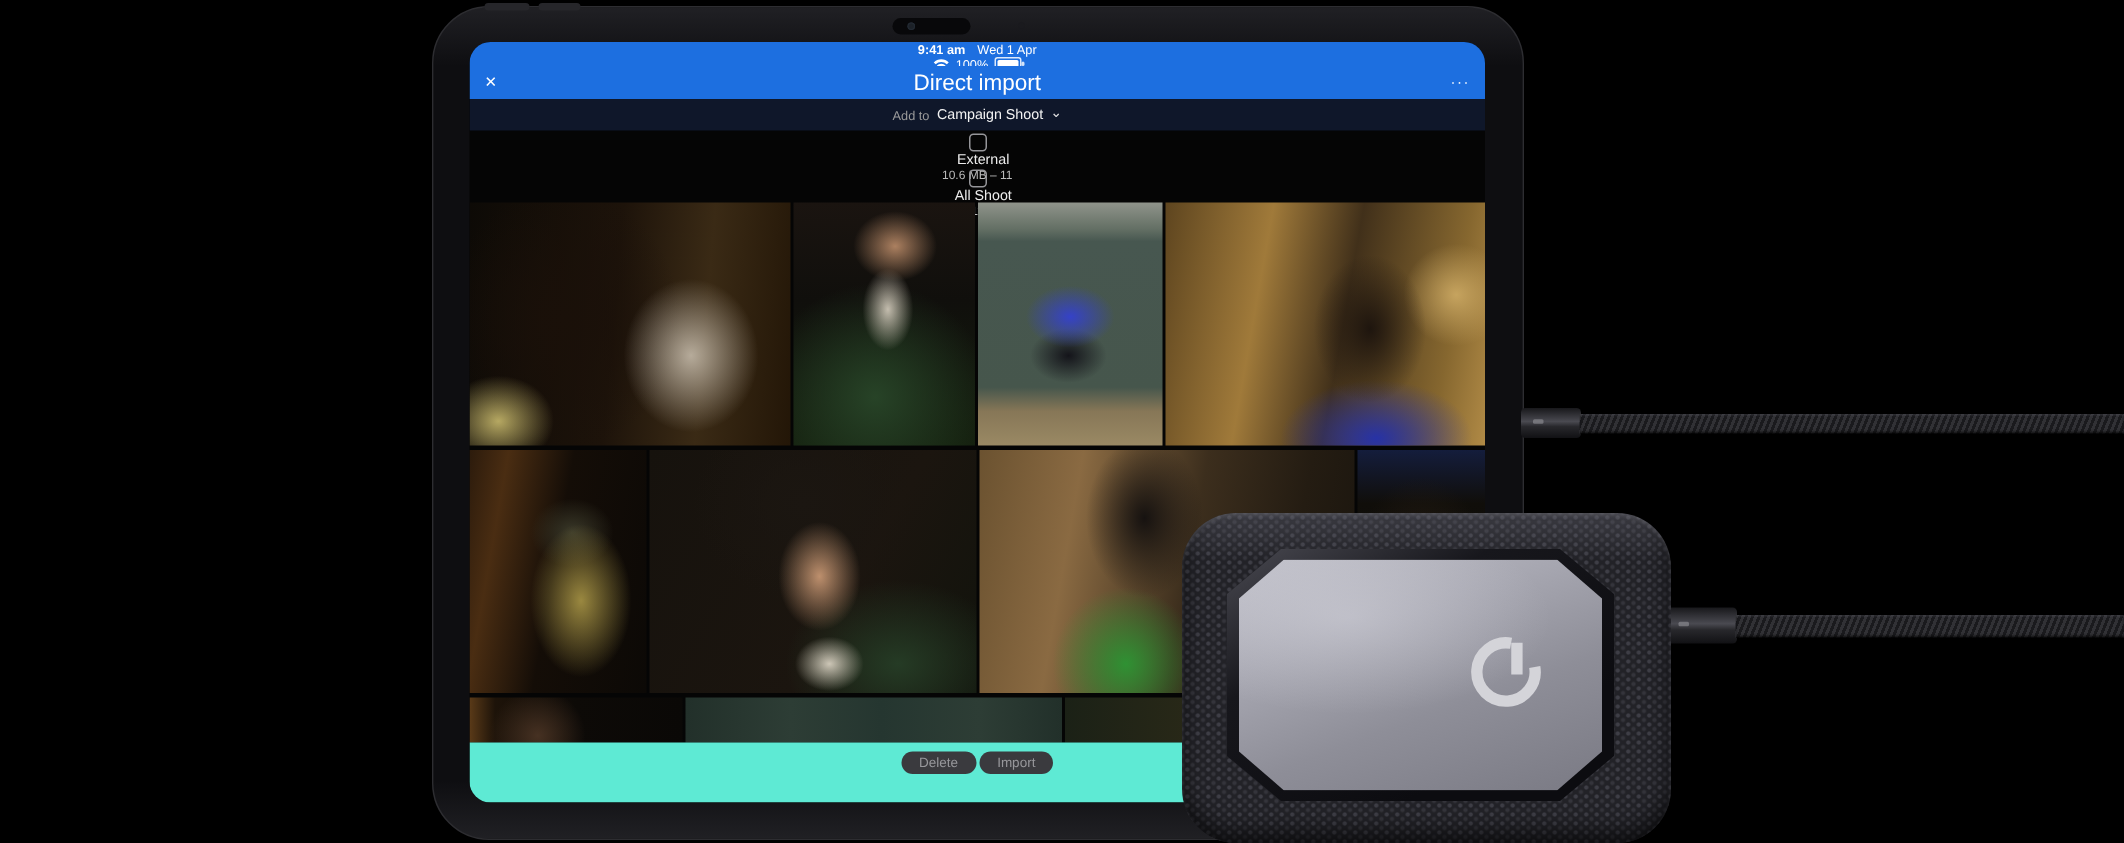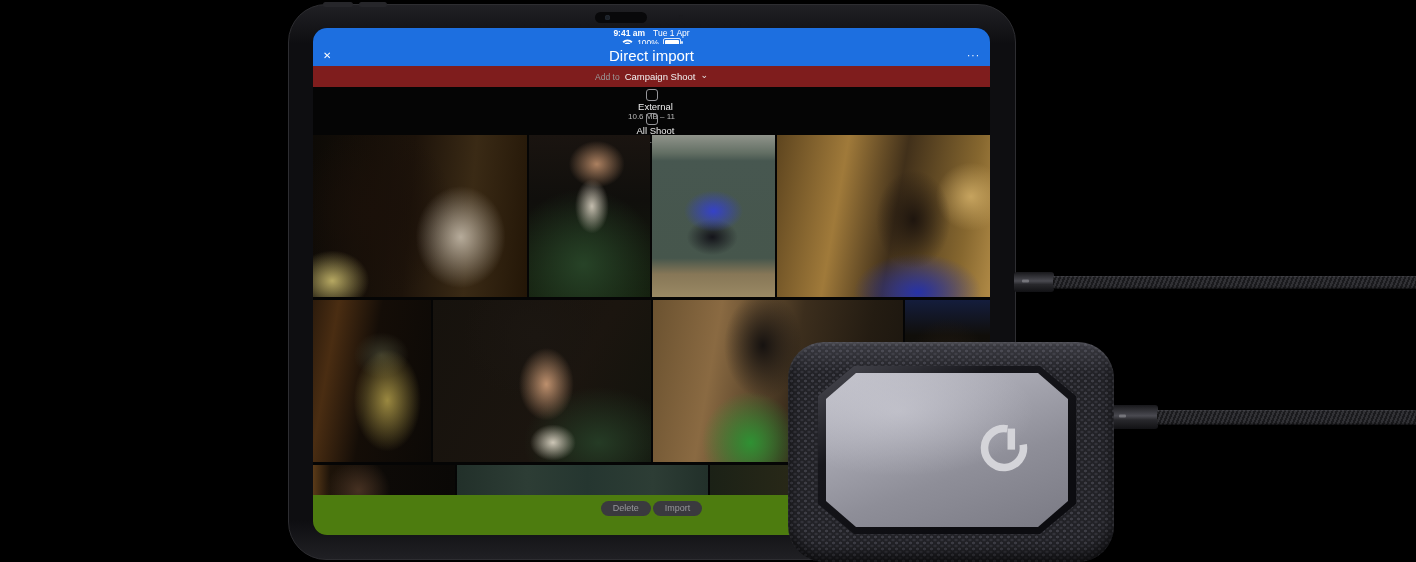--- a/index.html
+++ b/index.html
@@ -27,35 +27,35 @@
   .batt{width:16px;height:8px;border:1px solid rgba(255,255,255,.85);border-radius:2px;position:relative;}
   .batt-fill{position:absolute;left:1px;top:1px;bottom:1px;right:1px;background:#fff;border-radius:1px;}
   .batt-tip{position:absolute;right:-3px;top:2px;width:1.5px;height:3px;background:rgba(255,255,255,.8);border-radius:1px;}
 
   #appbar{position:absolute;left:0;top:16px;width:100%;height:22px;background:#1d6fe0;
           display:flex;align-items:center;justify-content:center;color:#fff;}
   #close-x{position:absolute;left:10px;top:0;height:22px;display:flex;align-items:center;font-size:10px;color:#fff;cursor:default;}
   #appbar-title{font-size:15px;color:#fff;}
   #more-dots{position:absolute;right:10px;top:0;height:22px;display:flex;align-items:center;font-size:10px;letter-spacing:1px;color:#fff;}
 
-  #addto-bar{position:absolute;left:0;top:38px;width:100%;height:21px;background:#7f1d1d;
+  #addto-bar{position:absolute;left:0;top:38px;width:100%;height:21px;background:#0f172a;
              display:flex;align-items:center;justify-content:center;gap:5px;}
   #addto-label{color:#9b9b9b;font-size:8.5px;}
   #addto-value{color:#f2f2f2;font-size:9.5px;}
   #addto-chevron{color:#e6e6e6;font-size:9px;margin-top:-3px;}
 
   .src-row{position:absolute;left:0;width:100%;height:19px;display:flex;align-items:center;padding:0 13px;box-sizing:border-box;flex-direction:column;}
   #src-external{top:61px;}
   #src-allphotos{top:85px;}
   .cbx{width:10px;height:10px;border:1.4px solid #96969a;border-radius:3px;background:transparent;flex:none;}
   .src-label{color:#ececec;font-size:9.5px;margin-left:8px;flex:1;}
   .src-meta{color:#bcbcbc;font-size:8px;text-align:right;}
 
   .ph{position:absolute;}
-  #footerbar{position:absolute;left:0;top:467px;width:100%;height:40px;background:#4d7c0f;
+  #footerbar{position:absolute;left:0;top:467px;width:100%;height:40px;background:#5eead4;
              display:flex;align-items:flex-start;justify-content:center;gap:2px;padding-top:6px;box-sizing:border-box;}
   .pill-btn{background:#3a3a3e;color:#97979b;font-size:9px;border:none;border-radius:9px;
             padding:3px 12px;line-height:1;font-family:"Liberation Sans",sans-serif;}
 
   
   .conn{position:absolute;border-radius:3px;
         background:linear-gradient(180deg,#18181b,#4a4a51 45%,#28282c 62%,#111114);}
   .conn .usb-mark{position:absolute;left:8px;top:45%;width:7px;height:3px;background:#9a9aa0;opacity:.55;
                   border-radius:1px;transform:translateY(-50%);}
   .wire{position:absolute;background:repeating-linear-gradient(112deg,#313135 0 2px,#1a1a1d 2px 4px);
@@ -92,21 +92,21 @@
   <div id="camera-pill">
     <div id="camera-lens"></div>
   </div>
   <div id="sensor-dot"></div>
 
   <div id="screen">
 
     <div id="statusbar">
       <div class="sb-left">
         <span class="sb-time">9:41 am</span>
-        <span class="sb-date">Tue 1 Apr</span>
+        <span class="sb-date">Wed 1 Apr</span>
       </div>
       <div class="sb-right">
         <svg width="11" height="8" viewBox="0 0 11 8">
           <path d="M0.5 2.6 A7 7 0 0 1 10.5 2.6 L9.2 3.9 A5.2 5.2 0 0 0 1.8 3.9 Z" fill="#fff"></path>
           <path d="M2.6 4.7 A4 4 0 0 1 8.4 4.7 L7.1 6 A2.2 2.2 0 0 0 3.9 6 Z" fill="#fff"></path>
           <circle cx="5.5" cy="7" r="1" fill="#fff"></circle>
         </svg>
         <span>100%</span>
         <span class="batt">
           <span class="batt-fill"></span>

